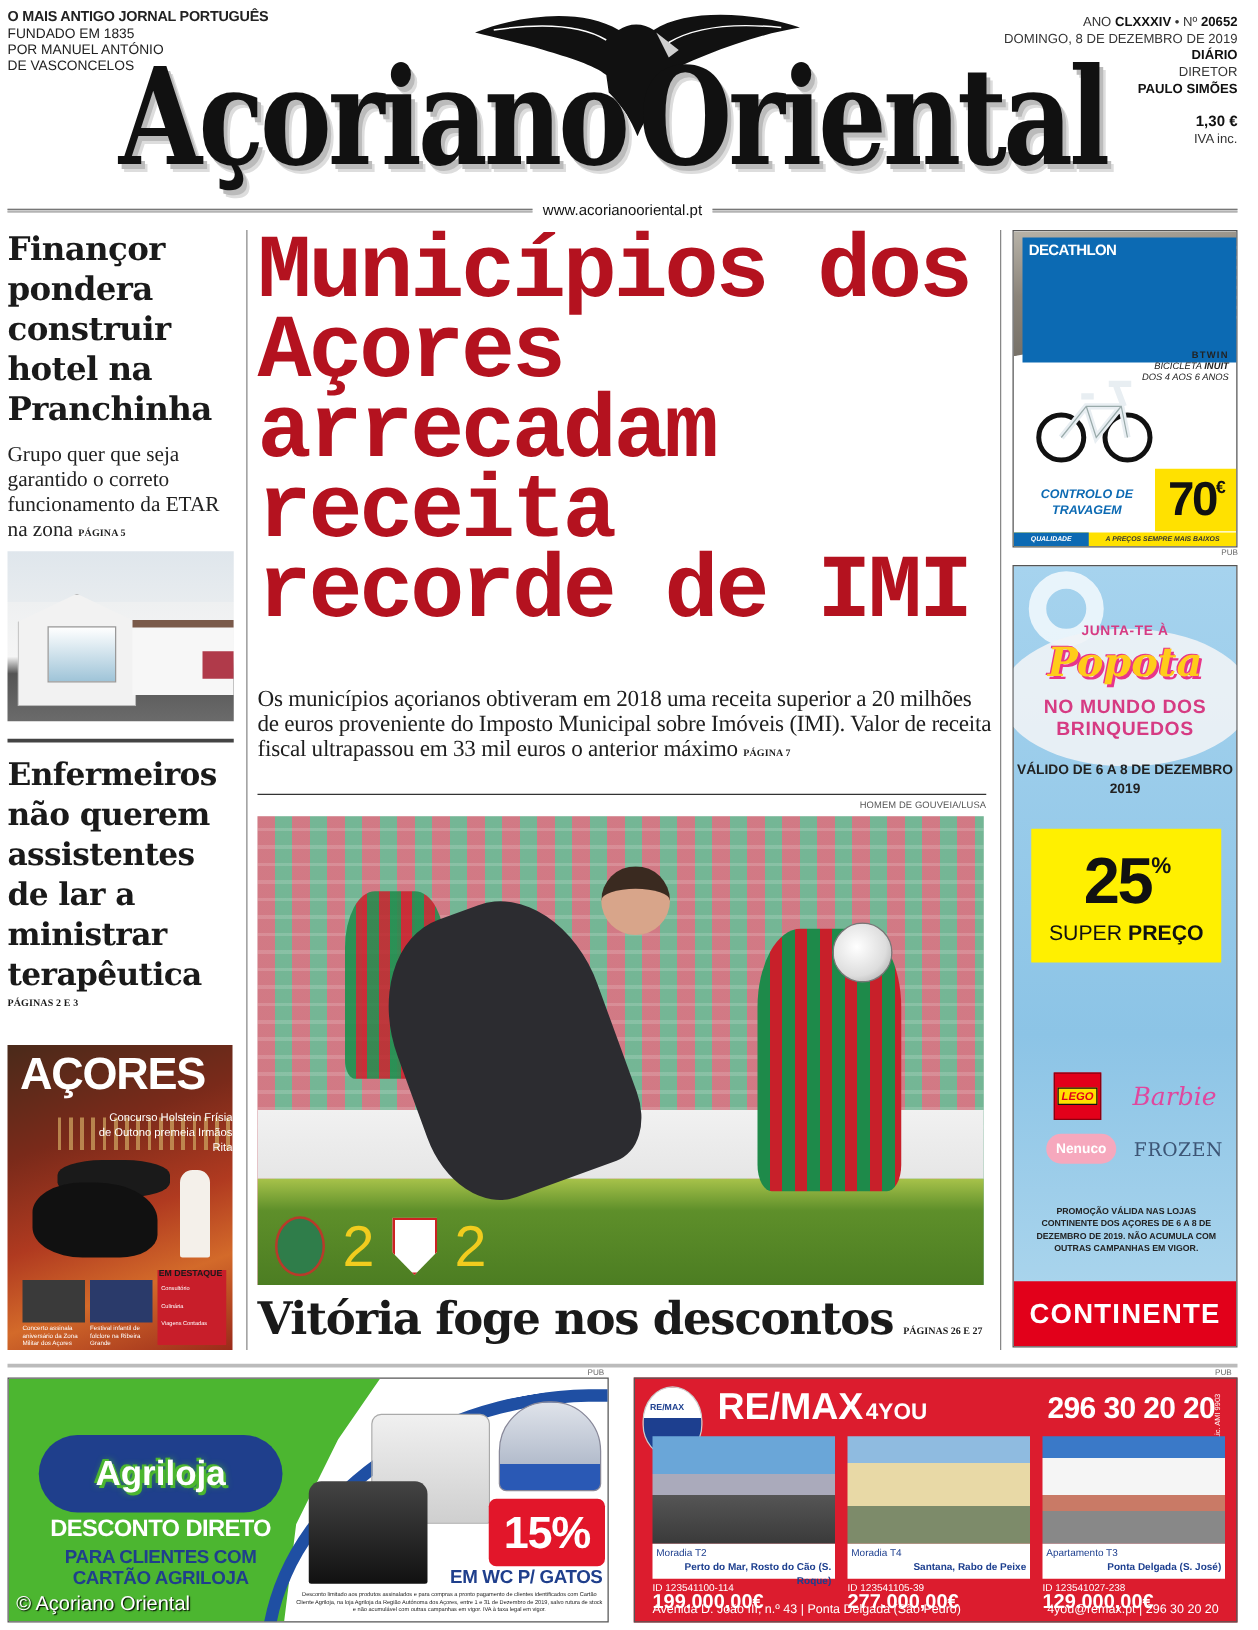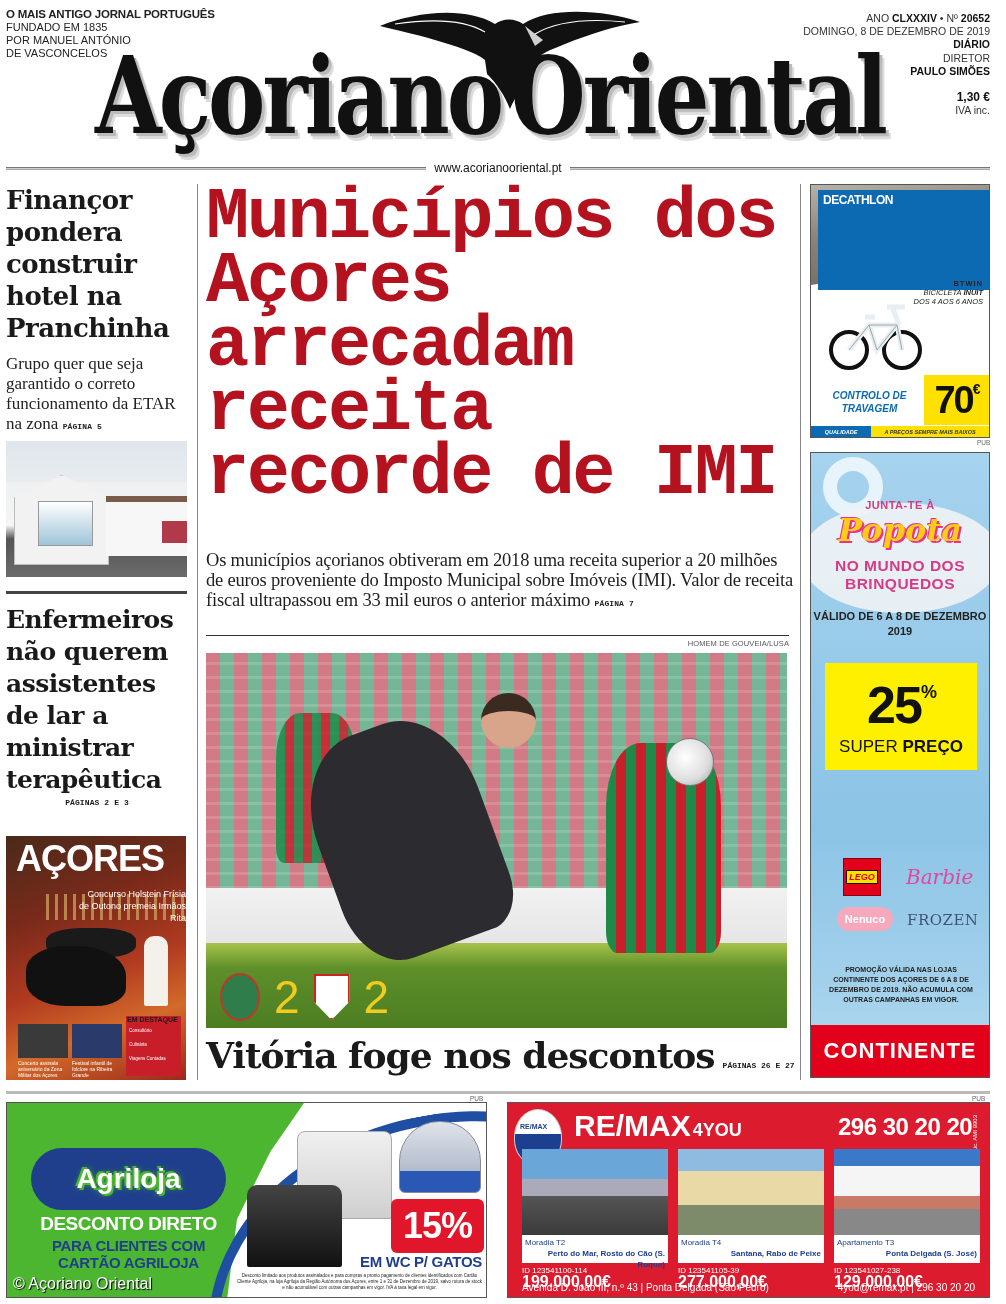--- a/index.html
+++ b/index.html
@@ -17,30 +17,30 @@
   .logo-text .w2 { transform: scaleY(1.25); display: inline-block; }
   .eagle { position: absolute; left: 280px; top: -40px; width: 270px; height: 110px; }
   .rule-row { left: 6px; top: 162px; width: 984px; height: 12px; display: flex; align-items: center; gap: 8px; }
   .rule-row .line { flex: 1; height: 3px; border-top: 1px solid #777; border-bottom: 1px solid #aaa; background: #ccc; }
   .rule-row .url { font-size: 12px; color: #111; }
 
   
   .left-col { left: 6px; top: 184px; width: 182px; }
   .hl-left { font-family: "DejaVu Serif", serif; font-weight: bold; font-size: 26px; line-height: 32px; color: #1a1a1a; letter-spacing: -0.5px; }
   .dek-left { font-family: "Liberation Serif", serif; font-size: 17px; line-height: 20px; color: #222; margin-top: 10px; }
-  .pg { font-family: Liberation Mono, monospace; font-weight: bold; font-size: 8px; letter-spacing: 0.1px; }
+  .pg { font-family: Liberation Serif, serif; font-weight: bold; font-size: 8px; letter-spacing: 0.1px; }
   .photo-factory { left: 6px; top: 441px; width: 181px; height: 136px; background: linear-gradient(#dfe6ec 0%, #e8ecef 30%, #eef0f1 30%, #f5f5f5 62%, #555 72%, #6b6b6b 100%); overflow: hidden; }
   .photo-factory .bld { position: absolute; left: 8px; top: 34px; width: 95px; height: 90px; background: #f2f2f2; border: 1px solid #bbb; clip-path: polygon(0 25%, 50% 0, 100% 25%, 100% 100%, 0 100%); }
   .photo-factory .bld2 { position: absolute; left: 100px; top: 55px; width: 81px; height: 60px; background: #f7f7f7; border-top: 6px solid #7a5a4a; }
   .photo-factory .banner { position: absolute; left: 32px; top: 60px; width: 55px; height: 45px; background: linear-gradient(#fff, #9fc4d8); border: 1px solid #999; }
   .photo-factory .banner2 { position: absolute; left: 156px; top: 80px; width: 25px; height: 22px; background: #b03a4a; }
   .divider-dark { left: 6px; top: 591px; width: 181px; height: 3px; background: #444; }
   .left-col2 { left: 6px; top: 604px; width: 182px; }
   .hl-left2 { font-family: "DejaVu Serif", serif; font-weight: bold; font-size: 25px; line-height: 32px; letter-spacing: -0.5px; color: #1a1a1a; }
-  .pg-right { text-align: center; margin-top: 2px; }
+  .pg-right { text-align: left; margin-top: 2px; }
   .acores-mag { left: 6px; top: 836px; width: 180px; height: 244px; background: linear-gradient(160deg, #4a2a1a 0%, #7a2a1a 30%, #b03a20 55%, #d36a2a 75%, #9a2a1a 100%); overflow: hidden; }
   .acores-mag .title { position: absolute; left: 10px; top: 2px; font-family: "Liberation Sans", sans-serif; font-weight: bold; font-size: 36px; color: #fff; letter-spacing: -1px; }
   .acores-mag .sub { position: absolute; left: 70px; top: 52px; width: 110px; font-size: 9px; line-height: 12px; color: #fff; text-align: right; }
   .acores-mag .cow { position: absolute; left: 20px; top: 110px; width: 100px; height: 60px; background: #111; border-radius: 40% 50% 30% 40%; }
   .acores-mag .cow2 { position: absolute; left: 40px; top: 92px; width: 90px; height: 30px; background: #1a1a1a; border-radius: 40%; }
   .acores-mag .boy { position: absolute; left: 138px; top: 100px; width: 24px; height: 70px; background: #f4f0ea; border-radius: 10px 10px 2px 2px; }
   .acores-mag .fence { position: absolute; left: 40px; top: 58px; width: 140px; height: 26px; background: repeating-linear-gradient(90deg, #c89a5a 0 3px, transparent 3px 9px); opacity: 0.8; }
   .acores-mag .thumb1 { position: absolute; left: 12px; top: 188px; width: 50px; height: 34px; background: #3a3a3a; }
   .acores-mag .thumb2 { position: absolute; left: 66px; top: 188px; width: 50px; height: 34px; background: #2a3a6a; }
   .acores-mag .destaque { position: absolute; left: 120px; top: 180px; width: 55px; height: 60px; background: #c81e2a; }

